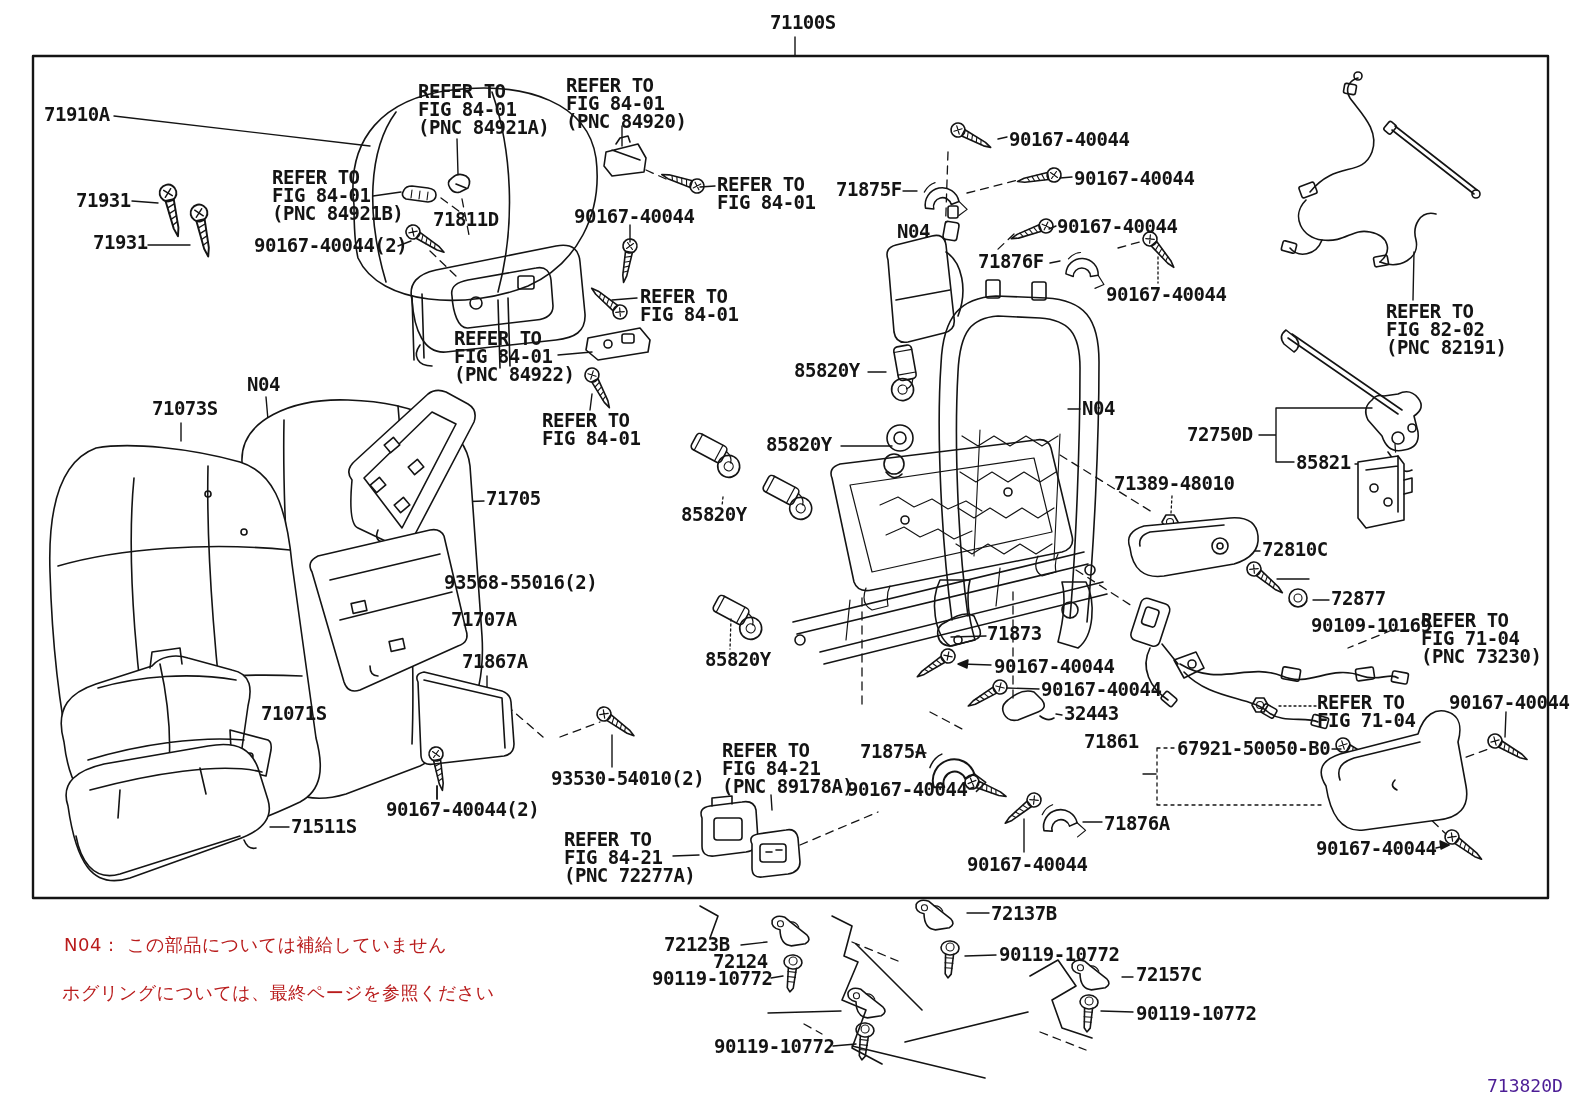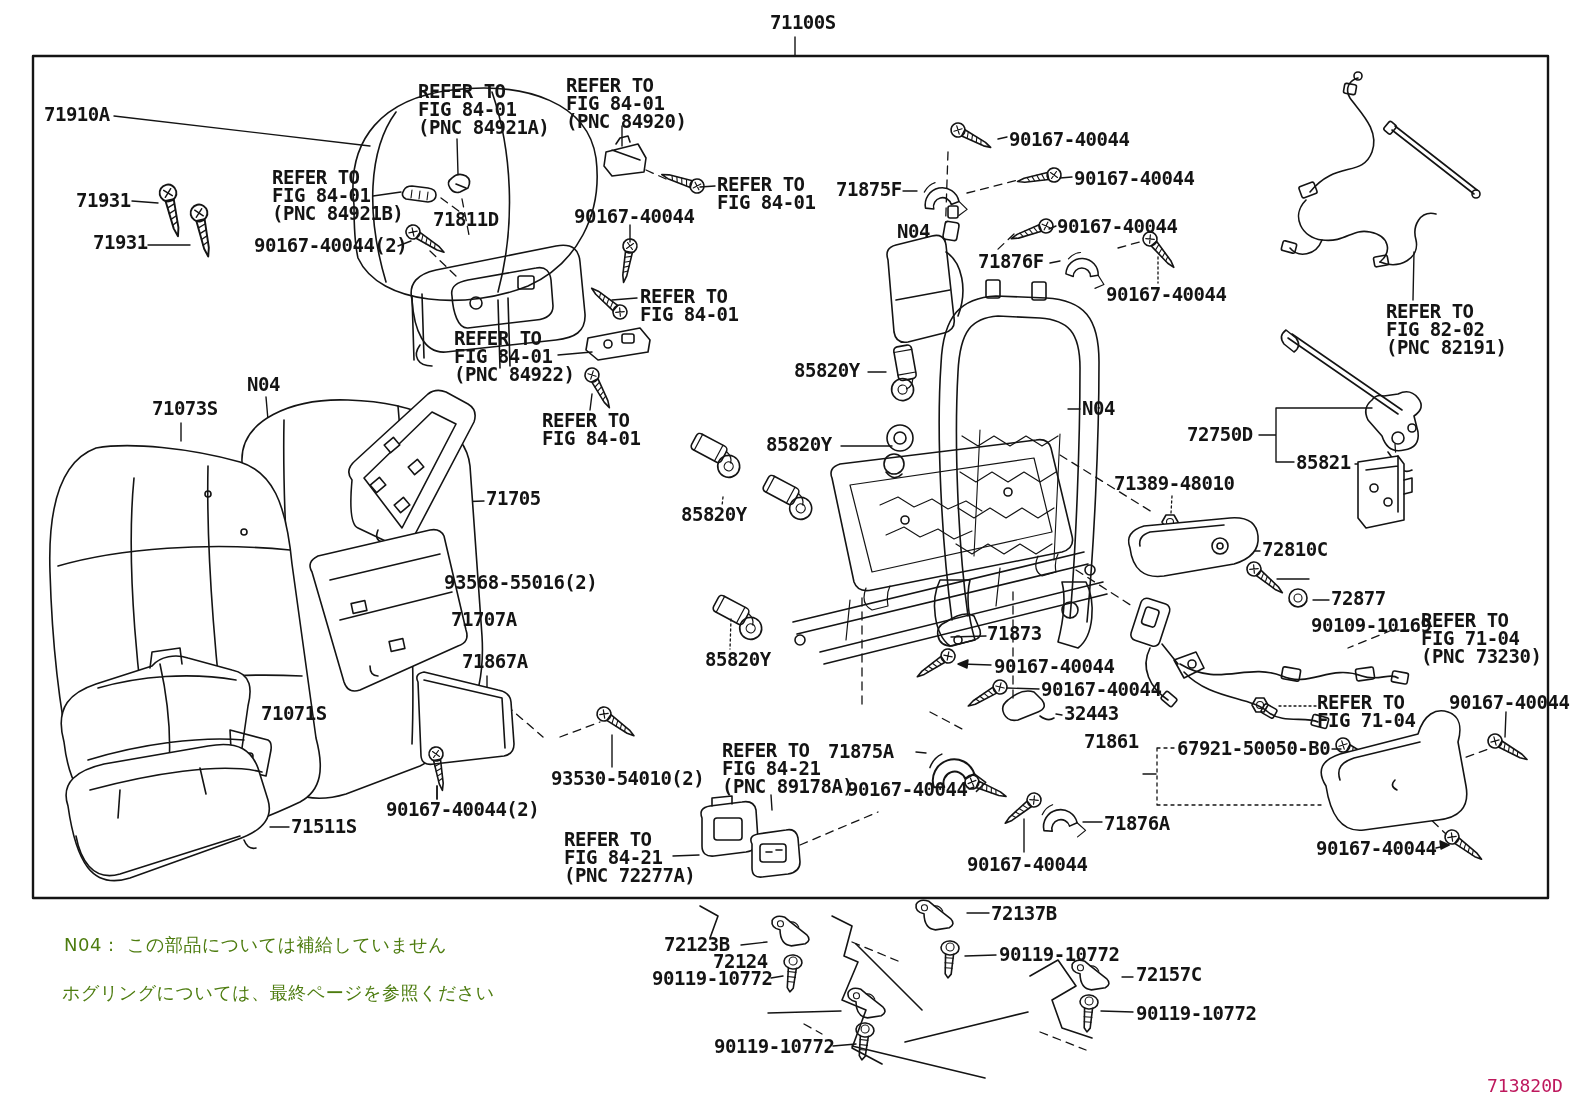--- a/index.html
+++ b/index.html
@@ -2,23 +2,23 @@
 <html><head>
 <meta charset="utf-8">
 <style>
   html,body{margin:0;padding:0;background:#fff;}
   .stage{position:relative;width:1592px;height:1099px;background:#ffffff;overflow:hidden;
          font-family:"DejaVu Sans Mono", monospace;text-decoration:underline;}
   svg{position:absolute;left:0;top:0;}
   .lbl{position:absolute;font-family:"DejaVu Sans Mono", monospace;font-weight:bold;
        font-size:19px;line-height:18px;letter-spacing:-0.5px;color:#141414;white-space:pre;}
   .note{position:absolute;font-family:"DejaVu Sans", "Liberation Sans", sans-serif;
-        font-size:18px;color:#4d7c0f;white-space:pre;letter-spacing:0.5px;}
+        font-size:18px;color:#b91c1c;white-space:pre;letter-spacing:0.5px;}
   .docnum{position:absolute;font-family:"DejaVu Sans Mono", monospace;font-size:18px;
-          color:#be185d;}
+          color:#4c1d95;}
 </style>
 </head>
 <body>
 
 <div class="stage">
 
 <svg width="1592" height="1099" viewBox="0 0 1592 1099" fill="none" stroke="#141414" stroke-width="1.6" stroke-linecap="round" stroke-linejoin="round">
   <defs>
     <g id="screw">
       <circle cx="0" cy="0" r="7"></circle>
@@ -476,21 +476,21 @@
       <div class="lbl" style="left: 1262px; top: 540px;">72810C</div>
       <div class="lbl" style="left: 1311px; top: 571px; margin-top: 45px;">90109-10169</div>
       <div class="lbl" style="left: 1331px; top: 589px;">72877</div>
       <div class="lbl" style="left: 1421px; top: 611px;">REFER TO
 FIG 71-04
 (PNC 73230)</div>
       <div class="lbl" style="left: 987px; top: 624px;">71873</div>
       <div class="lbl" style="left: 994px; top: 657px;">90167-40044</div>
       <div class="lbl" style="left: 1041px; top: 680px;">90167-40044</div>
       <div class="lbl" style="left: 1064px; top: 704px;">32443</div>
-      <div class="lbl" style="left: 828px; top: 742px;">71875A</div>
+      <div class="lbl" style="left: 860px; top: 742px;">71875A</div>
       <div class="lbl" style="left: 847px; top: 780px;">90167-40044</div>
       <div class="lbl" style="left: 722px; top: 741px;">REFER TO
 FIG 84-21
 (PNC 89178A)</div>
       <div class="lbl" style="left: 564px; top: 830px;">REFER TO
 FIG 84-21
 (PNC 72277A)</div>
       <div class="lbl" style="left: 551px; top: 769px;">93530-54010(2)</div>
       <div class="lbl" style="left: 386px; top: 800px;">90167-40044(2)</div>
       <div class="lbl" style="left: 462px; top: 652px;">71867A</div>

